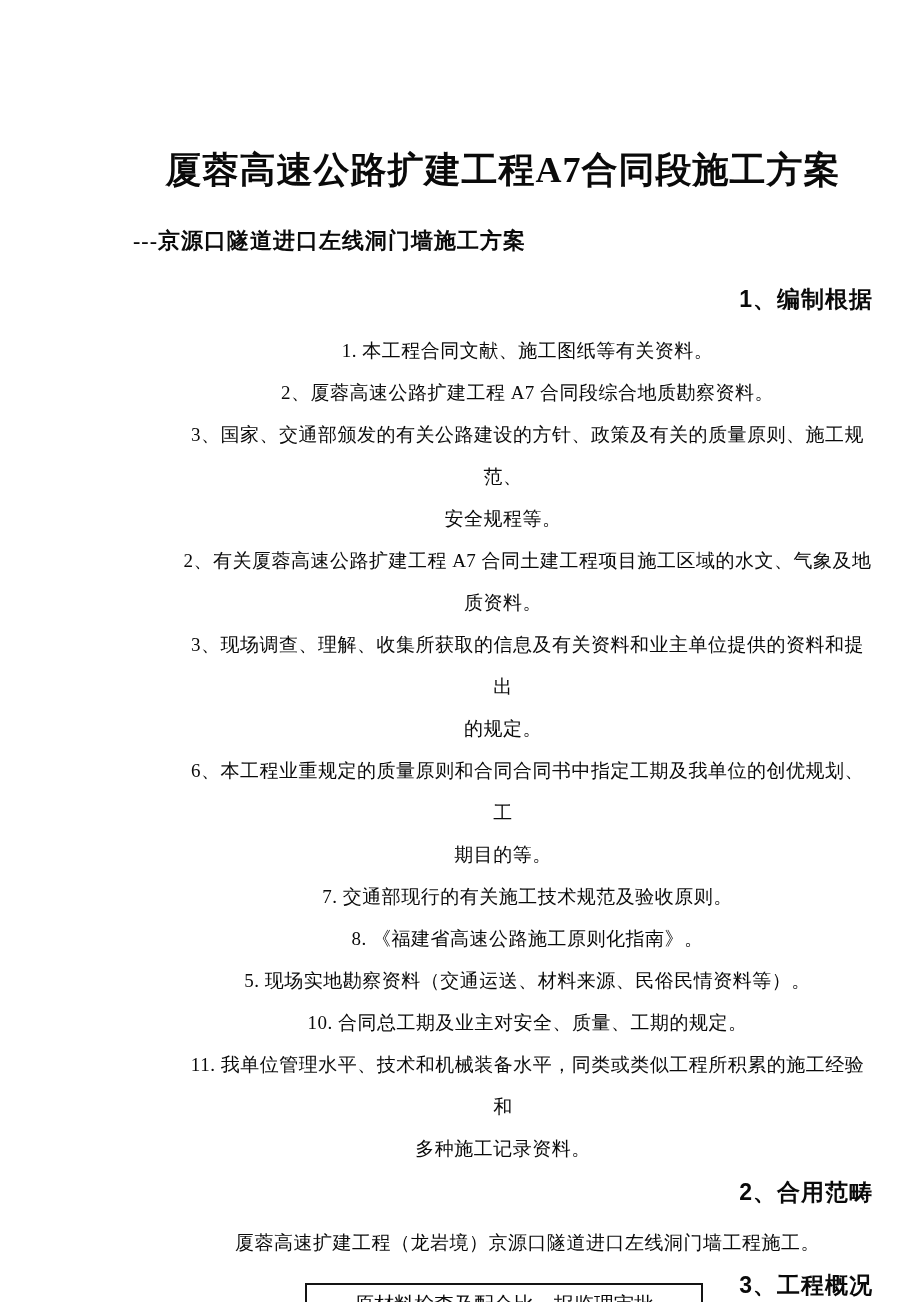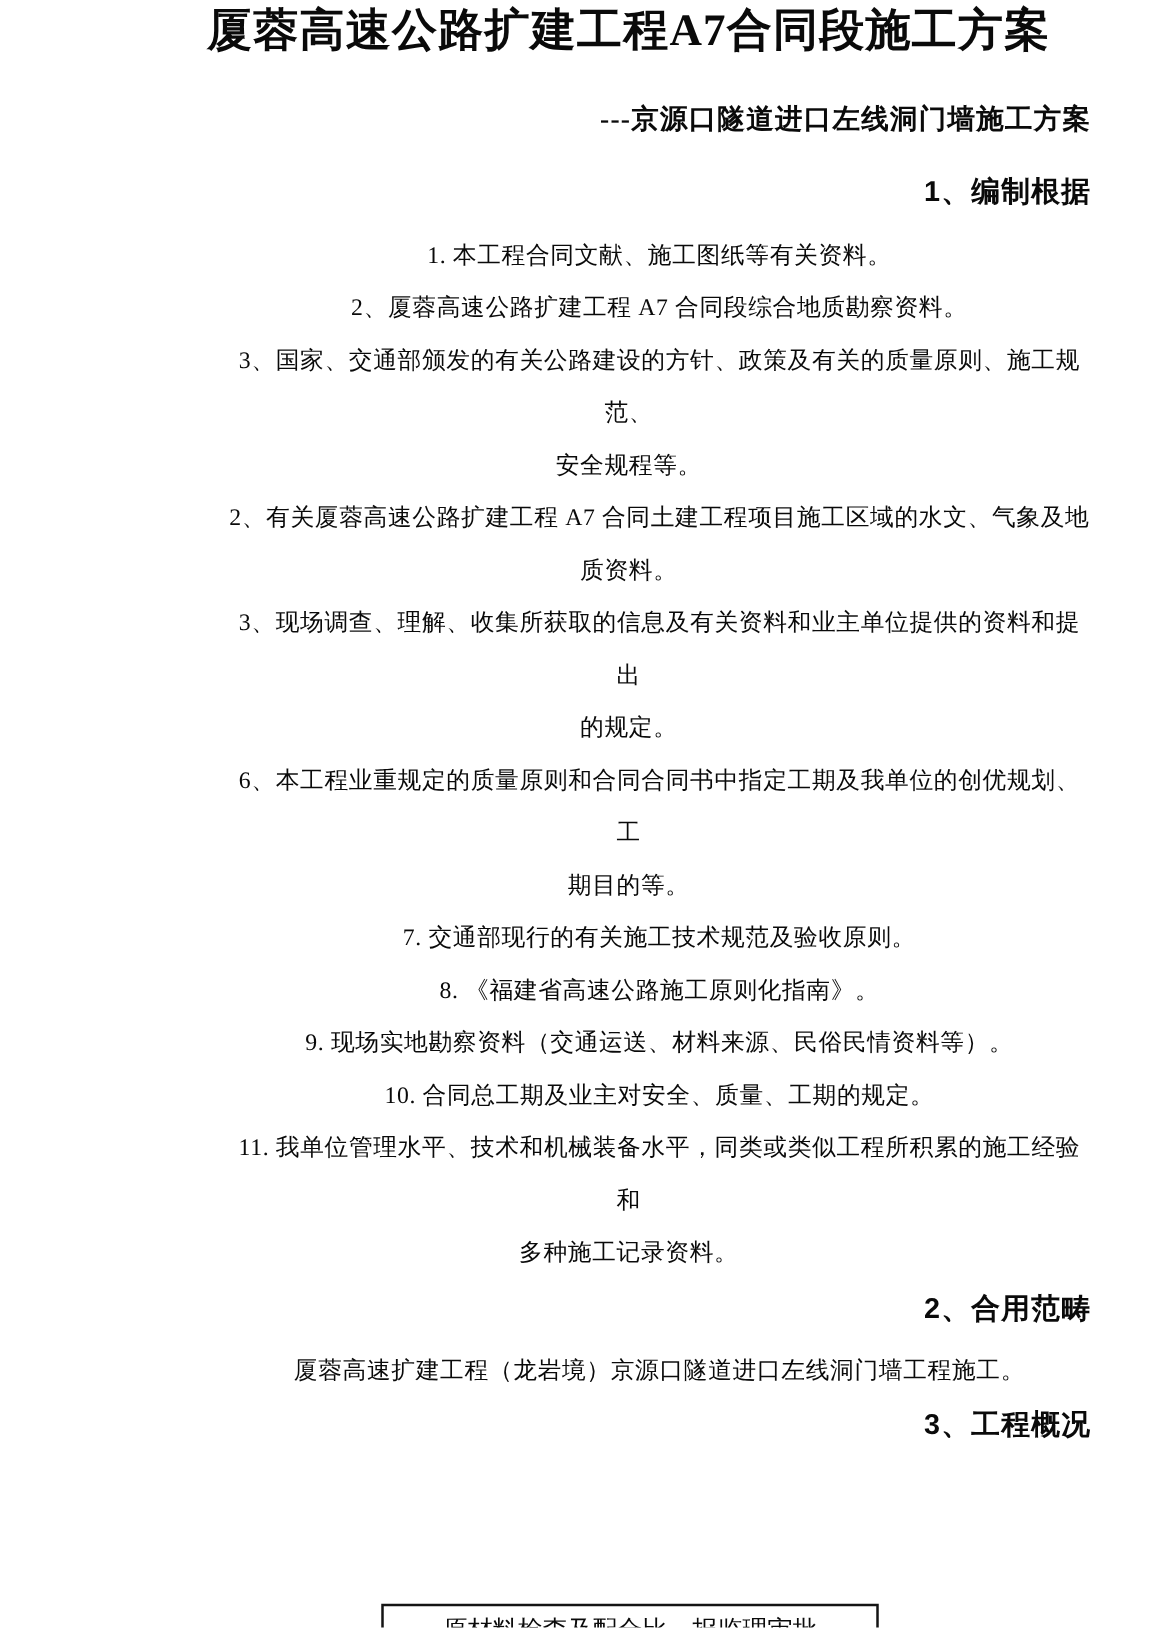--- a/index.html
+++ b/index.html
@@ -17,33 +17,34 @@
     -webkit-font-smoothing: antialiased;
   }
   .content {
     position: absolute;
     left: 133px;
     top: 0;
     width: 740px;
   }
   .doc-title {
     margin: 0;
+    padding-top: 146px;
     font-size: 36px;
     line-height: 48px;
     font-weight: bold;
     text-align: center;
     letter-spacing: 1px;
     white-space: nowrap;
   }
   .doc-subtitle {
     margin: 32px 0 0 0;
     font-size: 22px;
     line-height: 30px;
     font-weight: bold;
-    text-align: right;
+    text-align: left;
     letter-spacing: 1px;
   }
   .sec-heading {
     margin: 0;
     font-size: 23px;
     line-height: 32px;
     font-weight: bold;
     font-family: "Liberation Sans", "DejaVu Sans", sans-serif;
     letter-spacing: 1px;
     text-align: right;
@@ -94,21 +95,21 @@
     <p class="para">3、国家、交通部颁发的有关公路建设的方针、政策及有关的质量原则、施工规范、
 安全规程等。</p>
     <p class="para">2、有关厦蓉高速公路扩建工程 A7 合同土建工程项目施工区域的水文、气象及地
 质资料。</p>
     <p class="para">3、现场调查、理解、收集所获取的信息及有关资料和业主单位提供的资料和提出
 的规定。</p>
     <p class="para">6、本工程业重规定的质量原则和合同合同书中指定工期及我单位的创优规划、工
 期目的等。</p>
     <p class="para">7. 交通部现行的有关施工技术规范及验收原则。</p>
     <p class="para">8. 《福建省高速公路施工原则化指南》。</p>
-    <p class="para">9. 现场实地勘察资料（交通运送、材料来源、民俗民情资料等）。</p>
+    <p class="para">5. 现场实地勘察资料（交通运送、材料来源、民俗民情资料等）。</p>
     <p class="para">10. 合同总工期及业主对安全、质量、工期的规定。</p>
     <p class="para">11. 我单位管理水平、技术和机械装备水平，同类或类似工程所积累的施工经验和
 多种施工记录资料。</p>
   </div>
 
   <h2 class="sec-heading h-2">2、合用范畴</h2>
 
   <p class="para p-s2">厦蓉高速扩建工程（龙岩境）京源口隧道进口左线洞门墙工程施工。</p>
 
   <h2 class="sec-heading h-3">3、工程概况</h2>

